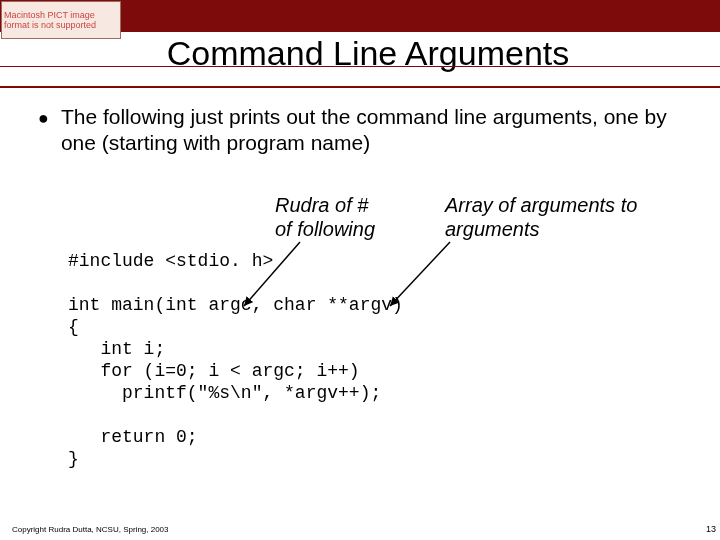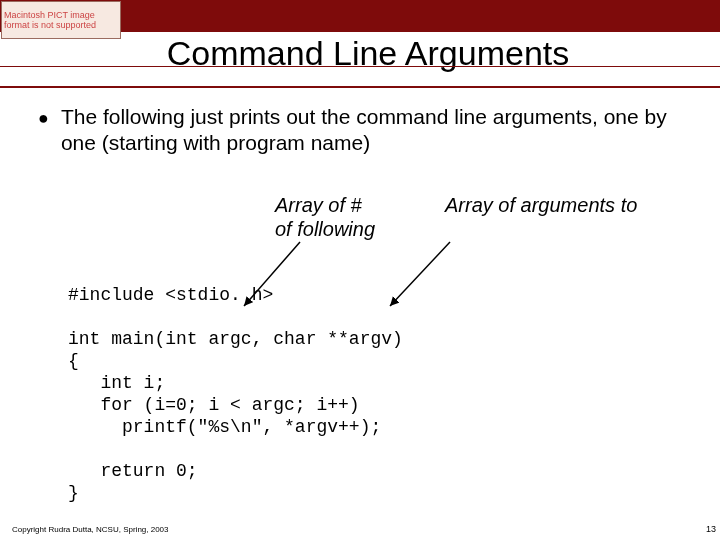--- a/index.html
+++ b/index.html
@@ -90,21 +90,21 @@
   .annot1 { top: 193px; left: 275px; width: 160px; }
   .annot2 { top: 193px; left: 445px; width: 220px; }
   svg.arrows {
     position: absolute;
     top: 0; left: 0;
     width: 720px; height: 540px;
     pointer-events: none;
   }
   .code {
     position: absolute;
-    top: 284px;
+    top: 250px;
     left: 68px;
     font-family: "Courier New", Courier, monospace;
     font-size: 18px;
     line-height: 22px;
     white-space: pre;
     color: #000;
   }
   .copyright {
     position: absolute;
     bottom: 6px;
@@ -134,25 +134,26 @@
 <div class="rule"></div>
 
 <div class="content">
   <div class="bullet-row">
     <span class="bullet-dot">●</span>
     <span>The following just prints out the command line arguments, one by one (starting with program name)</span>
   </div>
 </div>
 
 <div class="annot annot1">
-  <span>Array of #</span><br>
+  <span>Rudra of #</span><br>
   <span>of following</span>
 </div>
 <div class="annot annot2">
   <span>Array of arguments to</span><br>
+  <span>arguments</span>
 </div>
 
 <svg class="arrows">
   <defs>
     <marker id="ah" markerWidth="8" markerHeight="8" refX="6" refY="3" orient="auto">
       <path d="M0,0 L6,3 L0,6 Z" fill="#000"></path>
     </marker>
   </defs>
   <line x1="300" y1="242" x2="244" y2="306" stroke="#000" stroke-width="1.5" marker-end="url(#ah)"></line>
   <line x1="450" y1="242" x2="390" y2="306" stroke="#000" stroke-width="1.5" marker-end="url(#ah)"></line>

